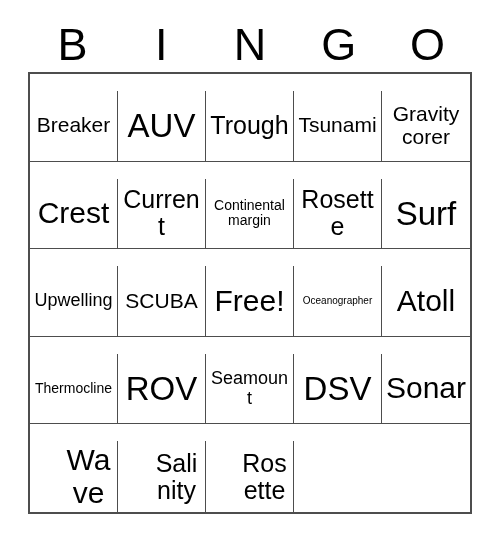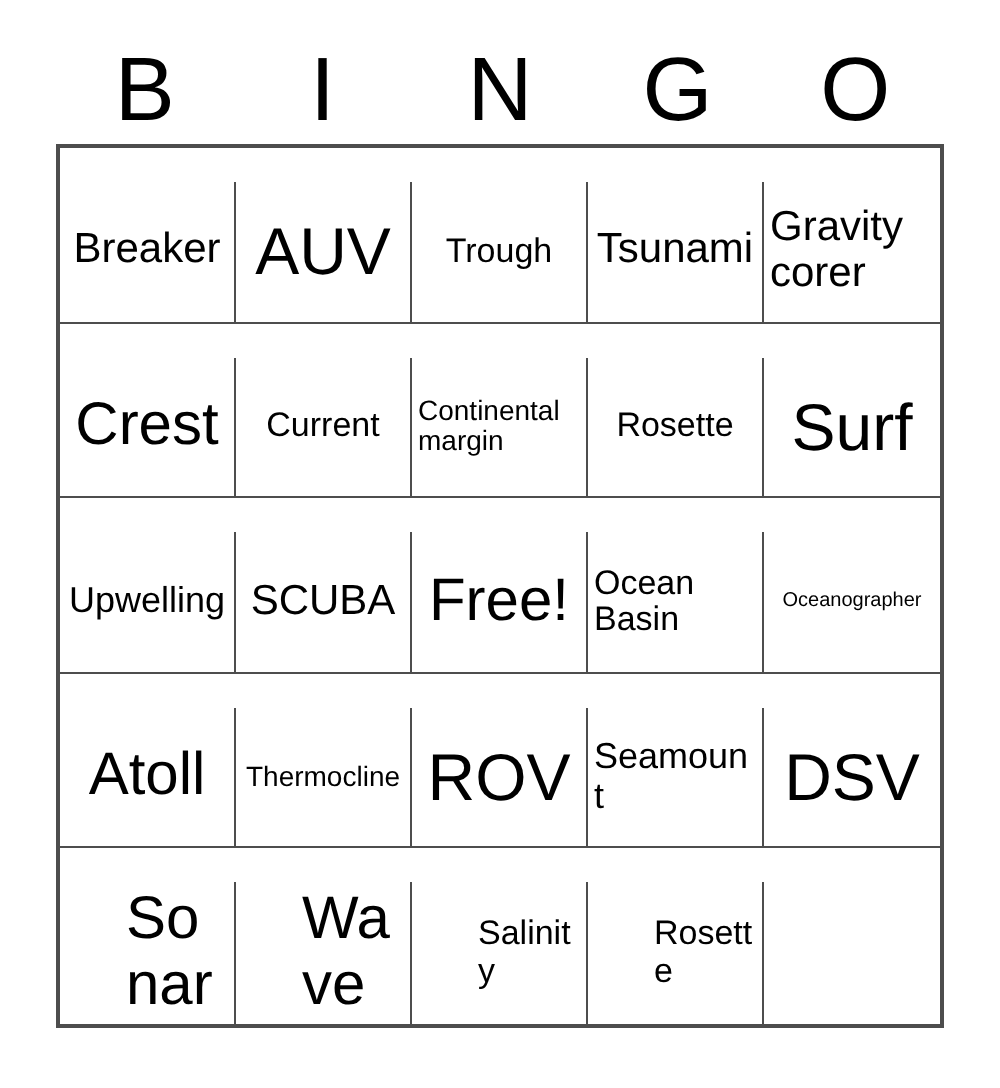--- a/index.html
+++ b/index.html
@@ -59,20 +59,21 @@
     grid-template-rows: repeat(5, 1fr);
     background: #ffffff;
   }
   .bingo-cell {
     box-sizing: border-box;
     border-right: 1px solid #4d4d4d;
     border-bottom: 1px solid #4d4d4d;
     display: flex;
     align-items: center;
     justify-content: center;
+    text-align: center;
     padding: 2px 3px;
     overflow: hidden;
     background: #ffffff;
     margin-top: 17px;
   }
   .bingo-cell:nth-child(5n) {
     border-right: none;
   }
   .bingo-cell:nth-child(n+21) {
     border-bottom: none;
@@ -81,21 +82,21 @@
   .cell-text {
     display: block;
     line-height: 1.08;
     color: #000000;
     word-break: break-word;
   }
 
   
   .size-xxl .cell-text { font-size: 33px; }
   .size-xl  .cell-text { font-size: 30px; }
-  .size-lg  .cell-text { font-size: 17px; }
+  .size-lg  .cell-text { font-size: 25px; }
   .size-md  .cell-text { font-size: 21px; }
   .size-sm  .cell-text { font-size: 18px; }
   .size-xs  .cell-text { font-size: 14px; }
   .size-xxs .cell-text { font-size: 10px; }
 </style>
 </head>
 <body>
 
 <div id="bingo-card">
 
@@ -143,23 +144,20 @@
 
     <div class="bingo-cell size-sm">
         <span class="cell-text">Upwelling</span>
       </div>
     <div class="bingo-cell size-md">
         <span class="cell-text">SCUBA</span>
       </div>
     <div class="bingo-cell size-xl">
         <span class="cell-text">Free!</span>
       </div>
-    <div class="bingo-cell size-lg">
-        <span class="cell-text">Ocean Basin</span>
-      </div>
     <div class="bingo-cell size-xxs">
         <span class="cell-text">Oceanographer</span>
       </div>
 
     <div class="bingo-cell size-xl">
         <span class="cell-text">Atoll</span>
       </div>
     <div class="bingo-cell size-xs">
         <span class="cell-text">Thermocline</span>
       </div>

